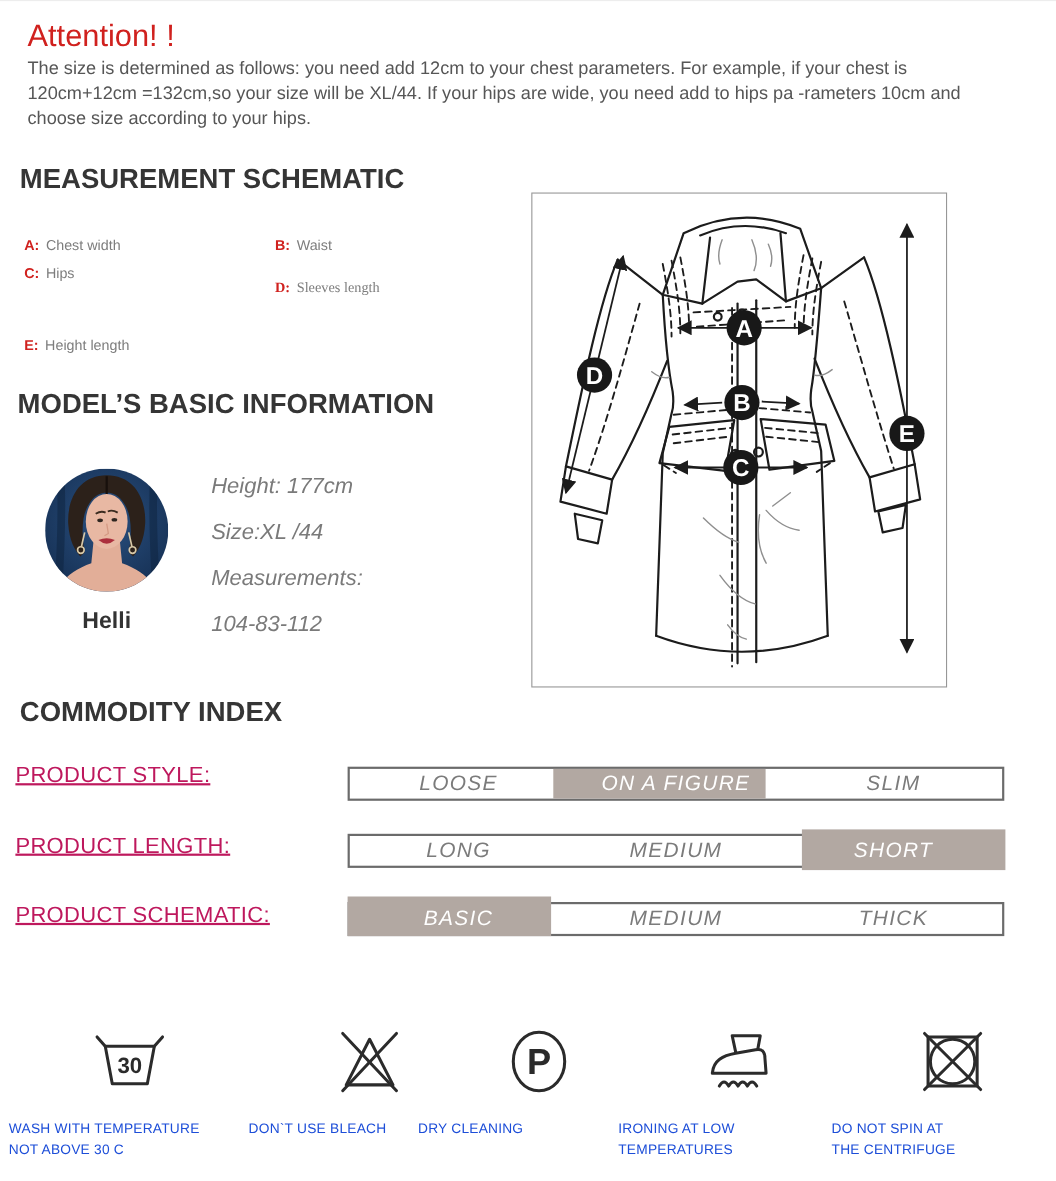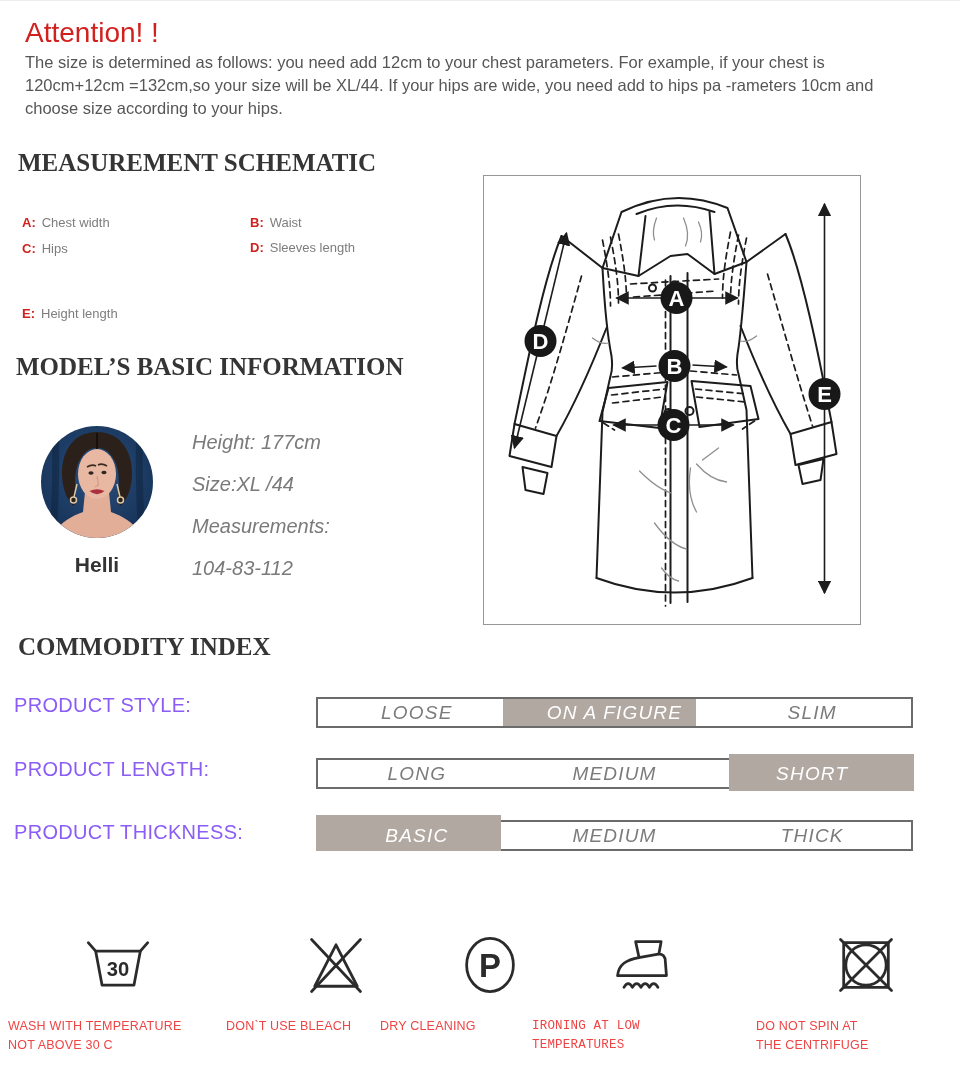--- a/index.html
+++ b/index.html
@@ -5,21 +5,21 @@
   html,body{margin:0;padding:0;background:#fff;}
   #page{position:relative;width:960px;height:1074px;background:#fff;overflow:hidden;
         font-family:"Liberation Sans",sans-serif;border-top:1px solid #ededed;}
   .abs{position:absolute;}
 
   
   .attn-title{left:25px;top:16px;font-size:28px;color:#d0211e;}
   .attn-body{left:25px;top:50px;width:858px;font-size:16.5px;line-height:1.4;color:#565656;}
 
   
-  .h2{font-size:25px;font-weight:700;color:#353535;font-family:Liberation Serif, serif;}
+  .h2{font-size:25px;font-weight:700;color:#353535;}
   .h2-measure{left:18px;top:148px;}
   .h2-model{left:16px;top:352px;}
   .h2-commodity{left:18px;top:632px;}
 
   
   .legend-item{font-size:13px;color:#7d7d7d;}
   .legend-key{color:#d0211e;font-weight:600;margin-right:6px;}
 
   
   .schembox{left:483px;top:174px;width:376px;height:448px;border:1px solid #979797;background:#fff;}
@@ -31,38 +31,38 @@
   .badge-c{fill:#181818;}
   .badge-t{fill:#ffffff;font-size:22px;font-weight:700;text-anchor:middle;font-family:"Liberation Sans",sans-serif;}
 
   
   .photo{left:41px;top:425px;width:112px;height:112px;border-radius:50%;overflow:hidden;}
   .model-name{left:41px;top:552px;width:112px;text-align:center;font-size:21px;font-weight:700;color:#333;}
   .model-info{left:192px;top:430px;font-style:italic;}
   .model-info div{font-size:20px;color:#7a7a7a;margin-bottom:19px;}
 
   
-  .row-label{font-size:20px;color:#8b5cf6;letter-spacing:.3px;}
+  .row-label{font-size:20px;color:#be185d;letter-spacing:.3px;text-decoration:underline;}
   .bar{position:absolute;left:316px;width:593px;height:27px;border:2px solid #6b6b6b;background:#fff;}
   .bar .cells{position:relative;z-index:1;display:flex;width:100%;height:100%;font-style:italic;}
   .bar .cell{flex:1;display:flex;align-items:center;justify-content:center;
              font-size:19px;letter-spacing:1.2px;color:#7b7b7b;}
   .bar .cell.sel{color:#fff;}
   .hl{position:absolute;background:#b2a8a2;z-index:0;}
   .hl-style{left:185px;width:193px;top:0;height:27px;}
   .hl-length{left:411px;width:185px;top:-6px;height:37px;}
   .hl-thick{left:-2px;width:185px;top:-7px;height:36px;}
 
   
   .care-col{position:absolute;top:928px;width:220px;text-align:left;}
   .care-ico{height:72px;display:flex;align-items:center;justify-content:center;}
   .care-ico svg{width:68px;height:68px;}
   .ci{fill:none;stroke:#2b2b2b;stroke-width:2.6;stroke-linecap:round;stroke-linejoin:round;}
   .ci-t{fill:#2b2b2b;font-weight:700;text-anchor:middle;font-family:"Liberation Sans",sans-serif;}
-  .care-label{margin-top:16px;font-size:12.5px;color:#ef4444;line-height:1.55;letter-spacing:.2px;}
+  .care-label{margin-top:16px;font-size:12.5px;color:#1d4ed8;line-height:1.55;letter-spacing:.2px;}
   .care-label span{display:block;}
 </style>
 </head>
 <body>
 
 <div id="page">
 
   <div class="abs attn-title">Attention! !</div>
   <div class="abs attn-body">The size is determined as follows: you need add 12cm to your chest parameters. For example, if your chest is 120cm+12cm =132cm,so your size will be XL/44. If your hips are wide, you need add to hips pa -rameters 10cm and choose size according to your hips.</div>
 
@@ -70,21 +70,21 @@
 
   <div class="abs legend-item" style="left:22px;top:214px;">
     <span class="legend-key">A:</span><span>Chest width</span>
   </div>
   <div class="abs legend-item" style="left:250px;top:214px;">
     <span class="legend-key">B:</span><span>Waist</span>
   </div>
   <div class="abs legend-item" style="left:22px;top:240px;">
     <span class="legend-key">C:</span><span>Hips</span>
   </div>
-  <div class="abs legend-item" style="left:250px;top:239px;">
+  <div class="abs legend-item" style="left:250px;top:252px;font-family:Liberation Serif, serif;">
     <span class="legend-key">D:</span><span>Sleeves length</span>
   </div>
   <div class="abs legend-item" style="left:22px;top:305px;">
     <span class="legend-key">E:</span><span>Height length</span>
   </div>
 
   <div class="abs schembox">
     <svg viewBox="0 0 375 448">
       <defs>
         <marker id="ah" viewBox="0 0 10 10" refX="9" refY="5" markerWidth="8.5" markerHeight="8.5" orient="auto-start-reverse">
@@ -236,21 +236,21 @@
   <div class="abs row-label" style="left:14px;top:757px;">PRODUCT LENGTH:</div>
   <div class="bar" style="top:757px;">
     <div class="hl hl-length"></div>
     <div class="cells">
       <div class="cell">LONG</div>
       <div class="cell">MEDIUM</div>
       <div class="cell sel">SHORT</div>
     </div>
   </div>
 
-  <div class="abs row-label" style="left:14px;top:820px;">PRODUCT THICKNESS:</div>
+  <div class="abs row-label" style="left:14px;top:820px;">PRODUCT SCHEMATIC:</div>
   <div class="bar" style="top:819px;">
     <div class="hl hl-thick"></div>
     <div class="cells">
       <div class="cell sel">BASIC</div>
       <div class="cell">MEDIUM</div>
       <div class="cell">THICK</div>
     </div>
   </div>
 
   <div class="care-col" style="left:8px;">
@@ -287,21 +287,21 @@
         <ellipse class="ci" cx="32" cy="32" rx="22" ry="25"></ellipse>
         <text class="ci-t" x="32" y="43" font-size="31">P</text>
       </svg>
     </div>
     <div class="care-label">
       <span>DRY CLEANING</span>
         <span></span>
     </div>
   </div>
 
-  <div class="care-col" style="left:532px;font-family:Liberation Mono, monospace;">
+  <div class="care-col" style="left:562px;">
     <div class="care-ico">
       <svg viewBox="0 0 64 64">
         <path class="ci" d="M9,42 C10,31 18,27 29,25 L46,22 C52,21 54,24 54,29 L55,42 Z"></path>
         <path class="ci" d="M29,24 L26,10 L50,10 L48,21"></path>
         <path class="ci" d="M15,53 q4,-7 8,0 q4,-7 8,0 q4,-7 8,0 q4,-7 8,0" stroke-width="2.2"></path>
       </svg>
     </div>
     <div class="care-label">
       <span>IRONING AT LOW</span>
         <span>TEMPERATURES</span>

